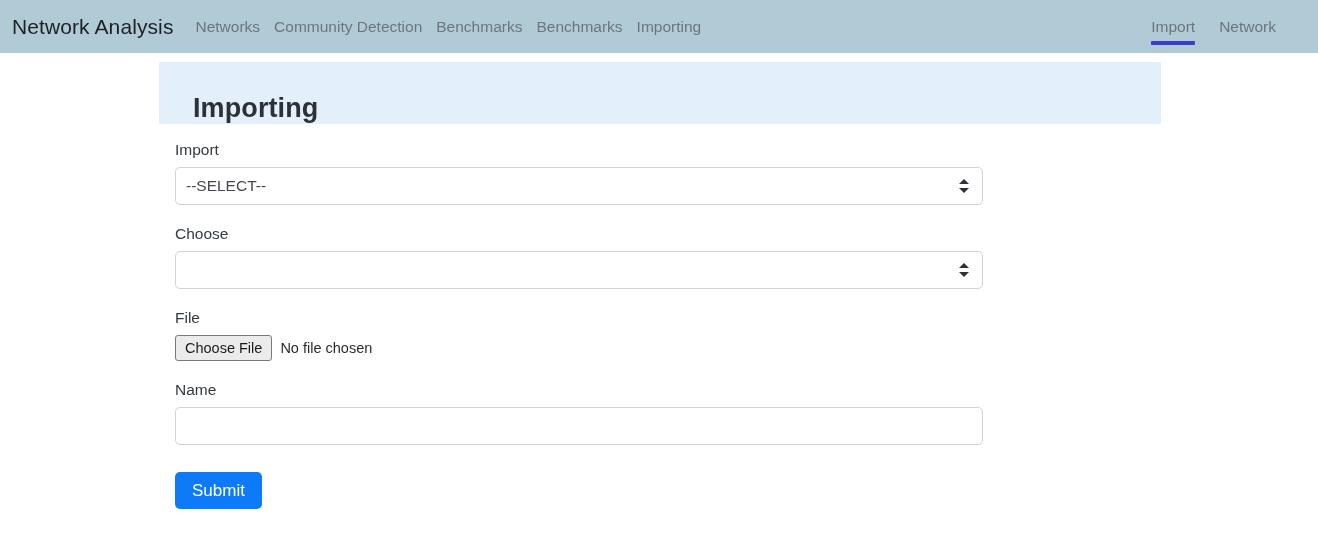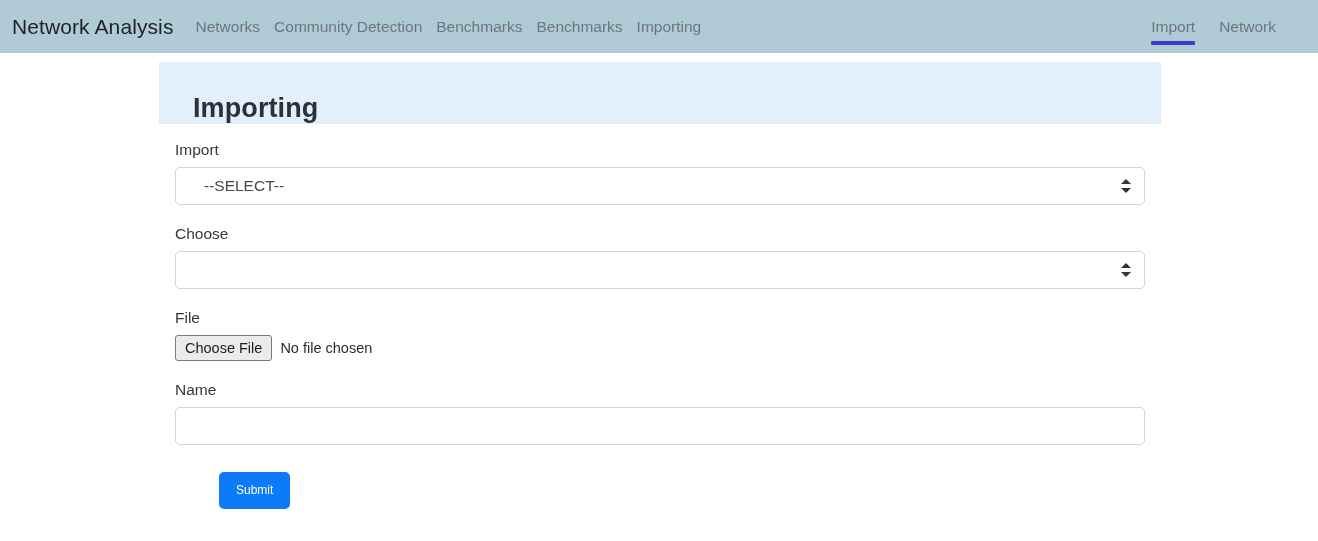--- a/index.html
+++ b/index.html
@@ -103,29 +103,29 @@
     font-size: 15.5px;
     color: #333a40;
     margin-bottom: 8px;
     line-height: 19px;
   }
   .field + .field {
     margin-top: 19px;
   }
   .control {
     box-sizing: border-box;
-    width: 970px;
+    width: 808px;
     height: 38px;
     border: 1px solid #ced4da;
     border-radius: 5px;
     background: #ffffff;
     font-family: "Liberation Sans", sans-serif;
     font-size: 15.5px;
     color: #44484d;
-    padding: 0 28px;
+    padding: 0 10px;
     display: flex;
     align-items: center;
     cursor: pointer;
   }
   .select {
     position: relative;
     padding-right: 34px;
   }
   .select .select-value {
     flex: 1;
@@ -191,25 +191,24 @@
 
   .submit-wrap {
     margin-top: 27px;
   }
   .submit-btn {
     background: #0d7bf7;
     color: #ffffff;
     border: none;
     border-radius: 5px;
     font-family: "Liberation Sans", sans-serif;
-    font-size: 12px;
+    font-size: 17px;
     padding: 9px 17px;
     cursor: pointer;
     line-height: 19px;
-    margin-left: 44px;
   }
 </style>
 </head>
 <body>
 
 <div class="navbar">
   <div class="brand">Network Analysis</div>
 
   <div class="nav-links">
     <div class="nav-link">Networks</div>

